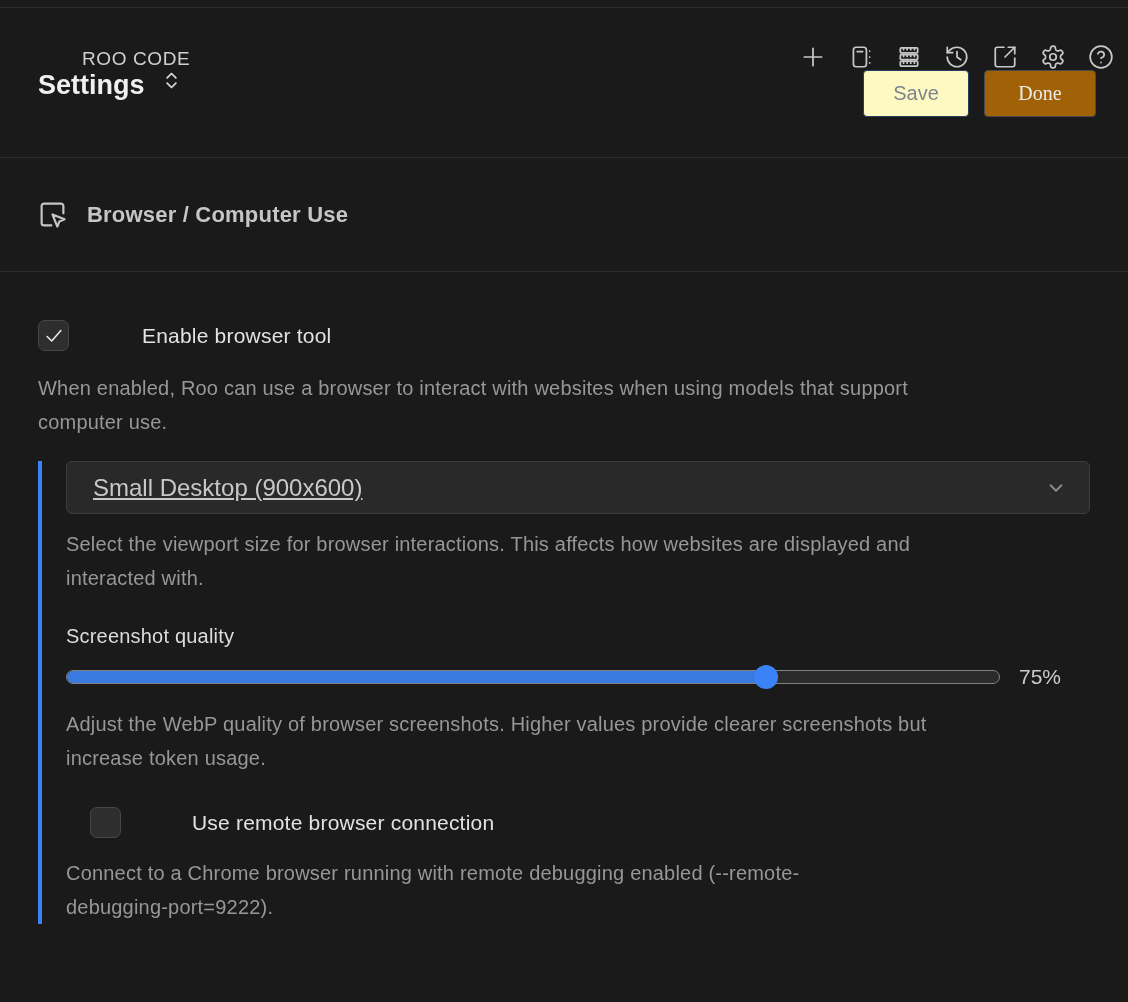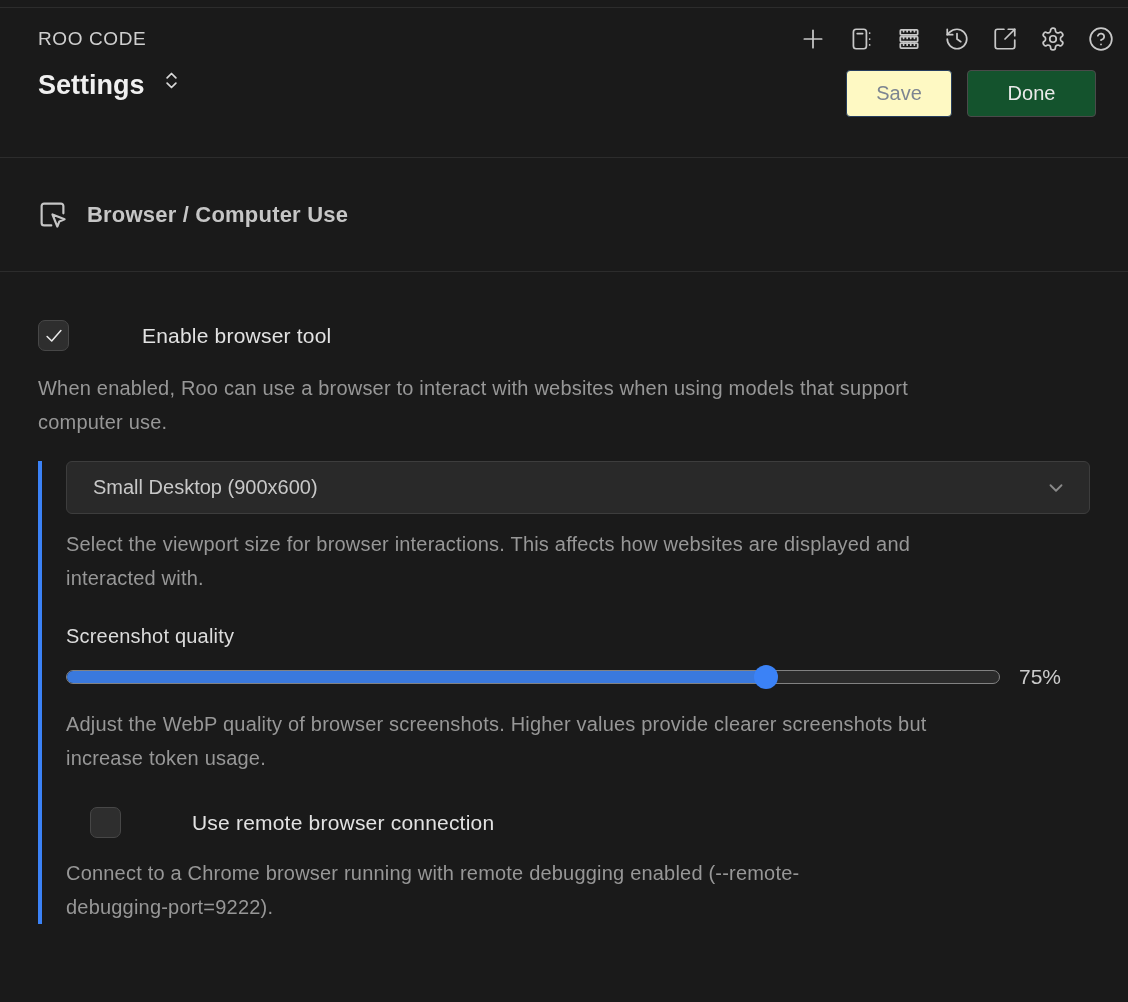--- a/index.html
+++ b/index.html
@@ -8,22 +8,23 @@
     background: #1a1a1a;
     font-family: "Liberation Sans", "DejaVu Sans", sans-serif;
     color: #d0d0d0;
     overflow: hidden;
   }
   .top-line { height: 8px; border-bottom: 1px solid #2c2c2c; }
 
   
   .titlebar {
     height: 62px;
-    display: flex; align-items: center;
+    display: flex; align-items: flex-end;
     padding: 0 14px 0 38px;
+    margin-left: 44px;
   }
   .app-title {
     font-size: 19px; letter-spacing: 0.6px; color: #cfcfcf; font-weight: 400;
   }
   .toolbar { margin-left: auto; display: flex; align-items: center; gap: 21px; }
   .tool-btn {
     width: 27px; height: 27px; display: flex; align-items: center; justify-content: center;
     color: #c8c8c8; cursor: pointer;
   }
   .tool-btn svg { width: 26px; height: 26px; stroke: #c8c8c8; fill: none;
@@ -40,21 +41,21 @@
   .unfold-btn { margin-left: 16px; display:flex; align-items:center; cursor: pointer; }
   .unfold-btn svg { width: 21px; height: 21px; stroke: #d8d8d8; fill: none;
     stroke-width: 2; stroke-linecap: round; stroke-linejoin: round; }
   .header-buttons { margin-left: auto; display: flex; gap: 15px; }
   .btn {
     height: 47px; border-radius: 4px; font-size: 20px;
     display: flex; align-items: center; justify-content: center;
     font-family: inherit; border: 1px solid transparent; cursor: pointer;
   }
   .btn-save { width: 106px; background: #fef9c3; color: #7d8591; border-color: #273e5e; }
-  .btn-done { width: 129px; background: #14532d; color: #eaeaea; border-color: #4a4a4a; }
+  .btn-done { width: 112px; background: #a16207; color: #eaeaea; border-color: #4a4a4a; font-family: Liberation Serif, serif; }
 
   
   .section-row {
     height: 114px;
     display: flex; align-items: center; gap: 20px;
     padding: 0 38px;
     border-bottom: 1px solid #2c2c2c;
   }
   .section-icon svg { width: 29px; height: 29px; stroke: #c6c6c6; fill: none;
     stroke-width: 1.8; stroke-linecap: round; stroke-linejoin: round; display: block; }
@@ -88,21 +89,21 @@
   .field-label { font-size: 20px; color: #dcdcdc; letter-spacing: 0.2px; }
 
   .dropdown {
     margin-top: 14px;
     height: 53px; max-width: 1024px;
     background: #292929; border: 1px solid #3d3d3d; border-radius: 6px;
     display: flex; align-items: center;
     padding: 0 22px 0 26px;
     cursor: pointer;
   }
-  .dropdown-value { font-size: 20px; color: #c8c8c8; }
+  .dropdown-value { font-size: 24px; color: #c8c8c8; text-decoration: underline; }
   .dropdown-chevron { margin-left: auto; display: flex; }
   .dropdown-chevron svg { width: 22px; height: 22px; stroke: #8a8a8a; fill: none;
     stroke-width: 2; stroke-linecap: round; stroke-linejoin: round; }
   .desc-viewport { margin-top: 13px; max-width: 925px; }
 
   .quality-label { margin-top: 30px; }
   .slider-row { margin-top: 17px; display: flex; align-items: center; }
   .slider-track {
     position: relative; flex: 1; max-width: 934px; height: 14px;
     border: 1px solid #828282; border-radius: 8px; background: #2b2b2b;

